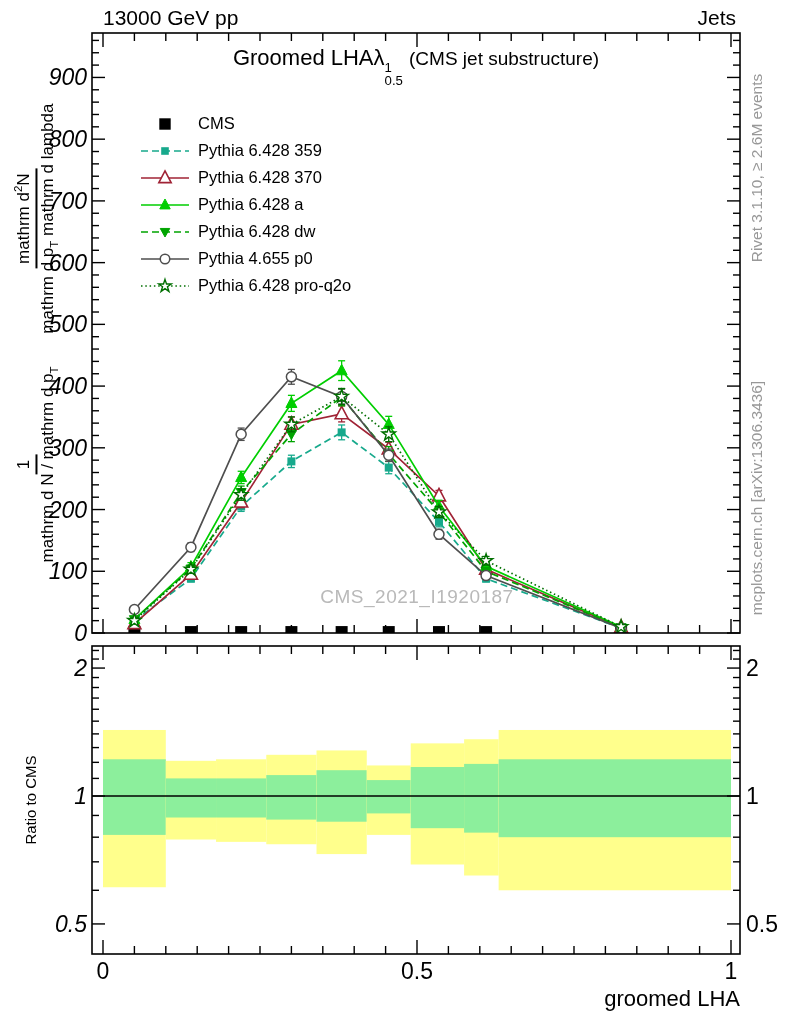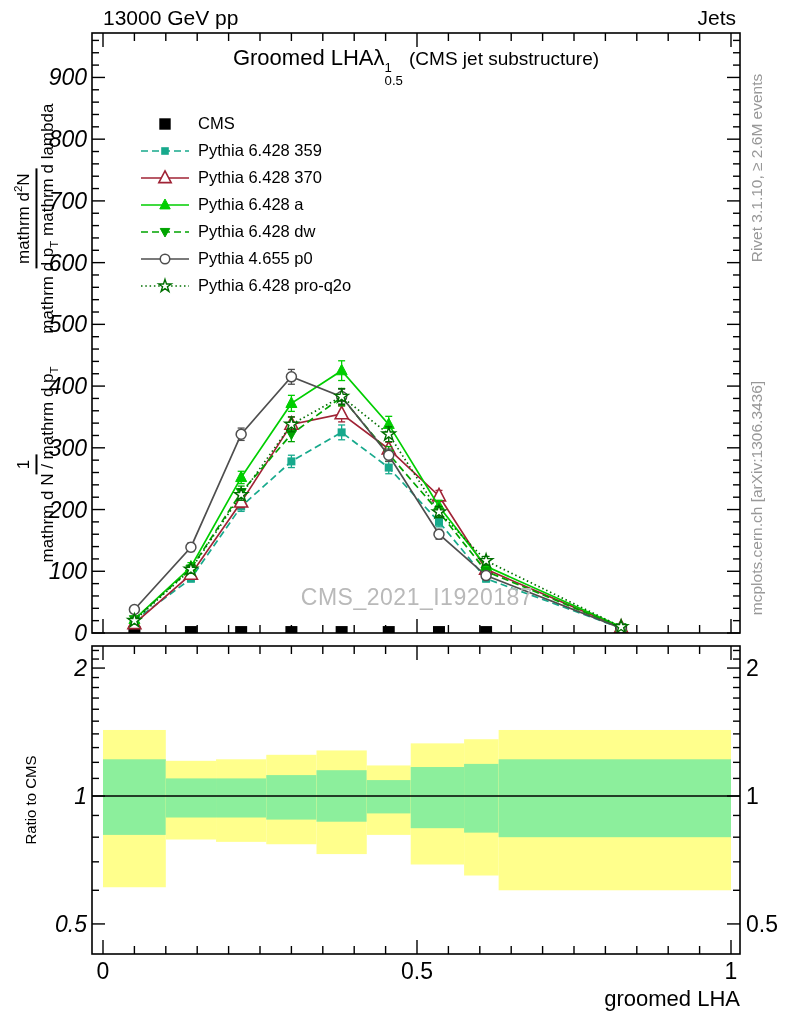--- a/index.html
+++ b/index.html
@@ -12,21 +12,21 @@
   .plot-title{position:absolute;top:45px;left:92px;width:648px;text-align:center;font-size:22px;white-space:nowrap;}
   .plot-title .paren{font-size:19px;}
   .supsub{display:inline-flex;flex-direction:column;align-items:flex-start;font-size:60%;line-height:1.0;vertical-align:-0.5em;}
   #legend{position:absolute;left:140px;top:110px;}
   .lg-row{display:flex;align-items:center;height:27px;}
   .lg-sample{width:50px;height:18px;flex:0 0 50px;}
   .lg-label{font-size:16.5px;padding-left:8px;white-space:nowrap;}
   .vtext{position:absolute;white-space:nowrap;transform:translate(-50%,-50%) rotate(-90deg);}
   .side-gray{font-size:15.5px;color:#989898;}
   #watermark{position:absolute;left:417px;top:597px;transform:translate(-50%,-50%);
-             font-size:23px;color:#b9b9b9;letter-spacing:.5px;}
+             font-size:19px;color:#b9b9b9;letter-spacing:.5px;}
   #ratio-ylabel{font-size:15px;color:#000;}
   #ylabel-frac{font-size:17px;}
   .frac{display:inline-flex;flex-direction:column;align-items:center;margin:0 14px;}
   .frac .num{border-bottom:2px solid #000;padding:0 5px 1px 5px;text-align:center;}
   .frac .den{padding-top:1px;white-space:nowrap;}
   sub,sup{font-size:68%;}
   .tlab{position:absolute;font-size:23px;}
   .ylab{transform:translate(-100%,-50%);font-style:italic;}
   .rlab{transform:translate(0,-50%);}
   .xlab{transform:translate(-50%,0);}

